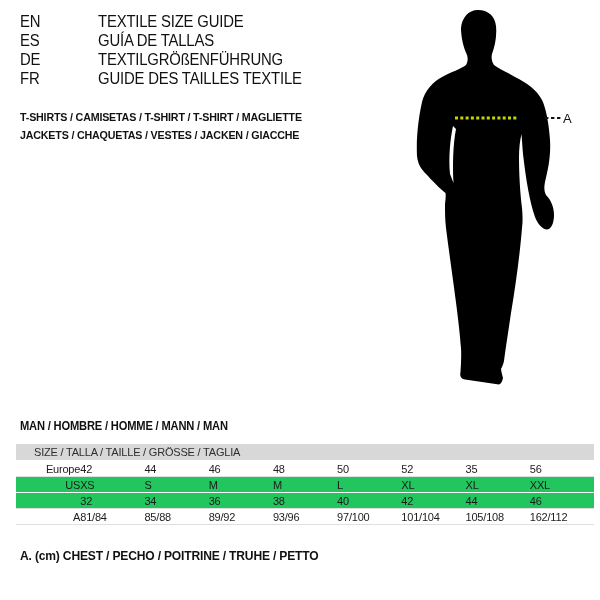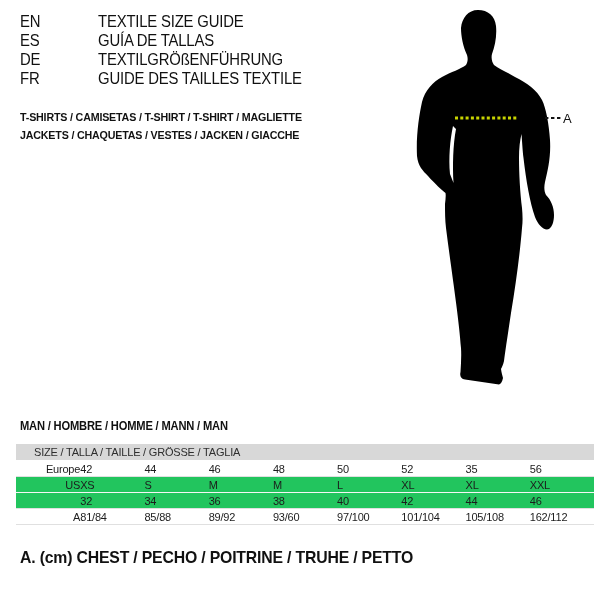--- a/index.html
+++ b/index.html
@@ -25,21 +25,21 @@
     position:absolute;left:16px;top:444px;width:578px;
     border-collapse:collapse;table-layout:fixed;font-size:11px;color:#1c1c1c;
   }
   .size-table td{padding:0;height:15px;text-align:left;letter-spacing:-.2px;border-bottom:1px solid #e0e0e0;}
   .size-table .hdr td{background:#d8d8d8;text-align:left;padding-left:18px;height:16px;color:#2e2e2e;border-bottom:1px solid #ffffff;}
   .size-table td.lbl{text-align:right;padding-left:4px;width:56px;}
   .size-table tr.gray td{background:#22c55e;}
   .size-table tr.gray td{border-bottom:1px solid #f6f6f6;}
   .size-table tr.gray.last-gray td{border-bottom:1px solid #e0e0e0;}
   
-  .footnote{position:absolute;left:20px;top:548px;font-size:17px;font-weight:700;white-space:nowrap;}
+  .footnote{position:absolute;left:20px;top:548px;font-size:13px;font-weight:700;white-space:nowrap;}
 </style>
 </head>
 <body>
 
 <div class="lang-list">
   <div class="lang-row">
     <span class="lang-code condense">EN</span>
     <span class="lang-title condense">TEXTILE SIZE GUIDE</span>
   </div>
   <div class="lang-row">
@@ -153,21 +153,21 @@
         <td>40</td>
         <td>42</td>
         <td>44</td>
         <td>46</td>
       </tr>
       <tr class="white">
         <td class="lbl">A</td>
         <td>81/84</td>
         <td>85/88</td>
         <td>89/92</td>
-        <td>93/60</td>
+        <td>93/96</td>
         <td>97/100</td>
         <td>101/104</td>
         <td>105/108</td>
         <td>162/112</td>
       </tr>
     </tbody>
 </table>
 
 <div class="footnote">
   <span class="condense">A. (cm) CHEST / PECHO / POITRINE / TRUHE / PETTO</span>

